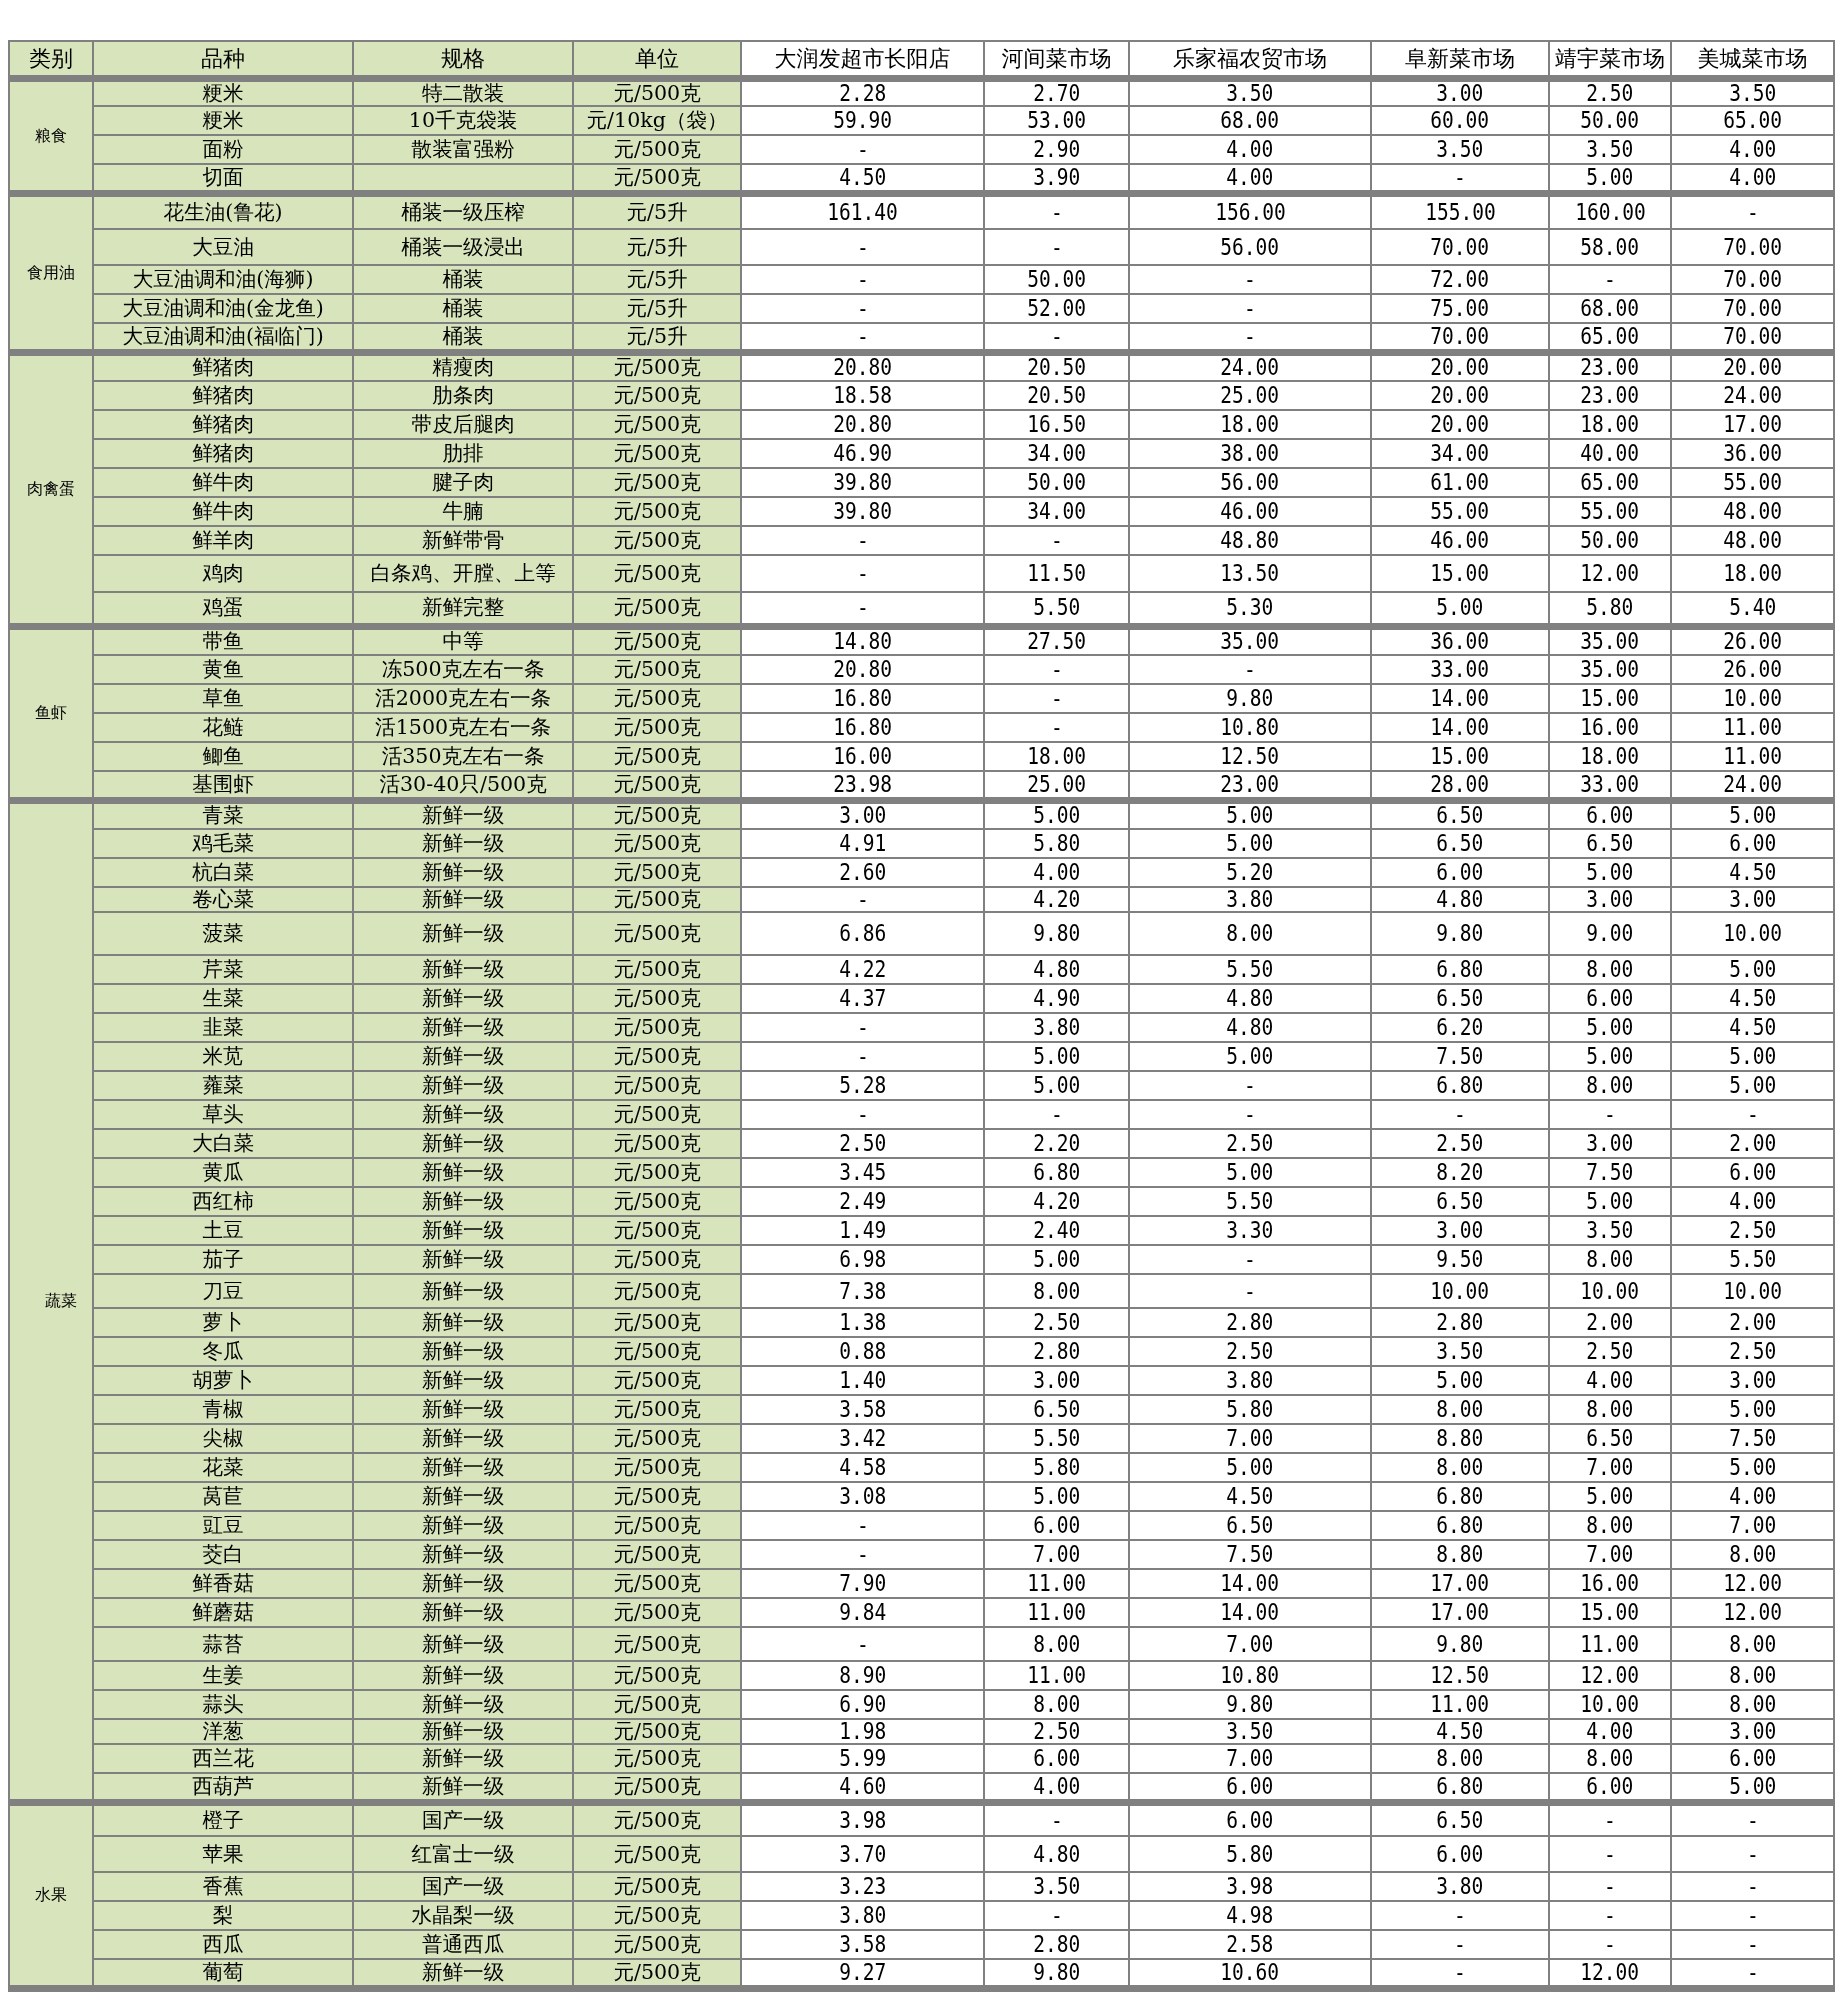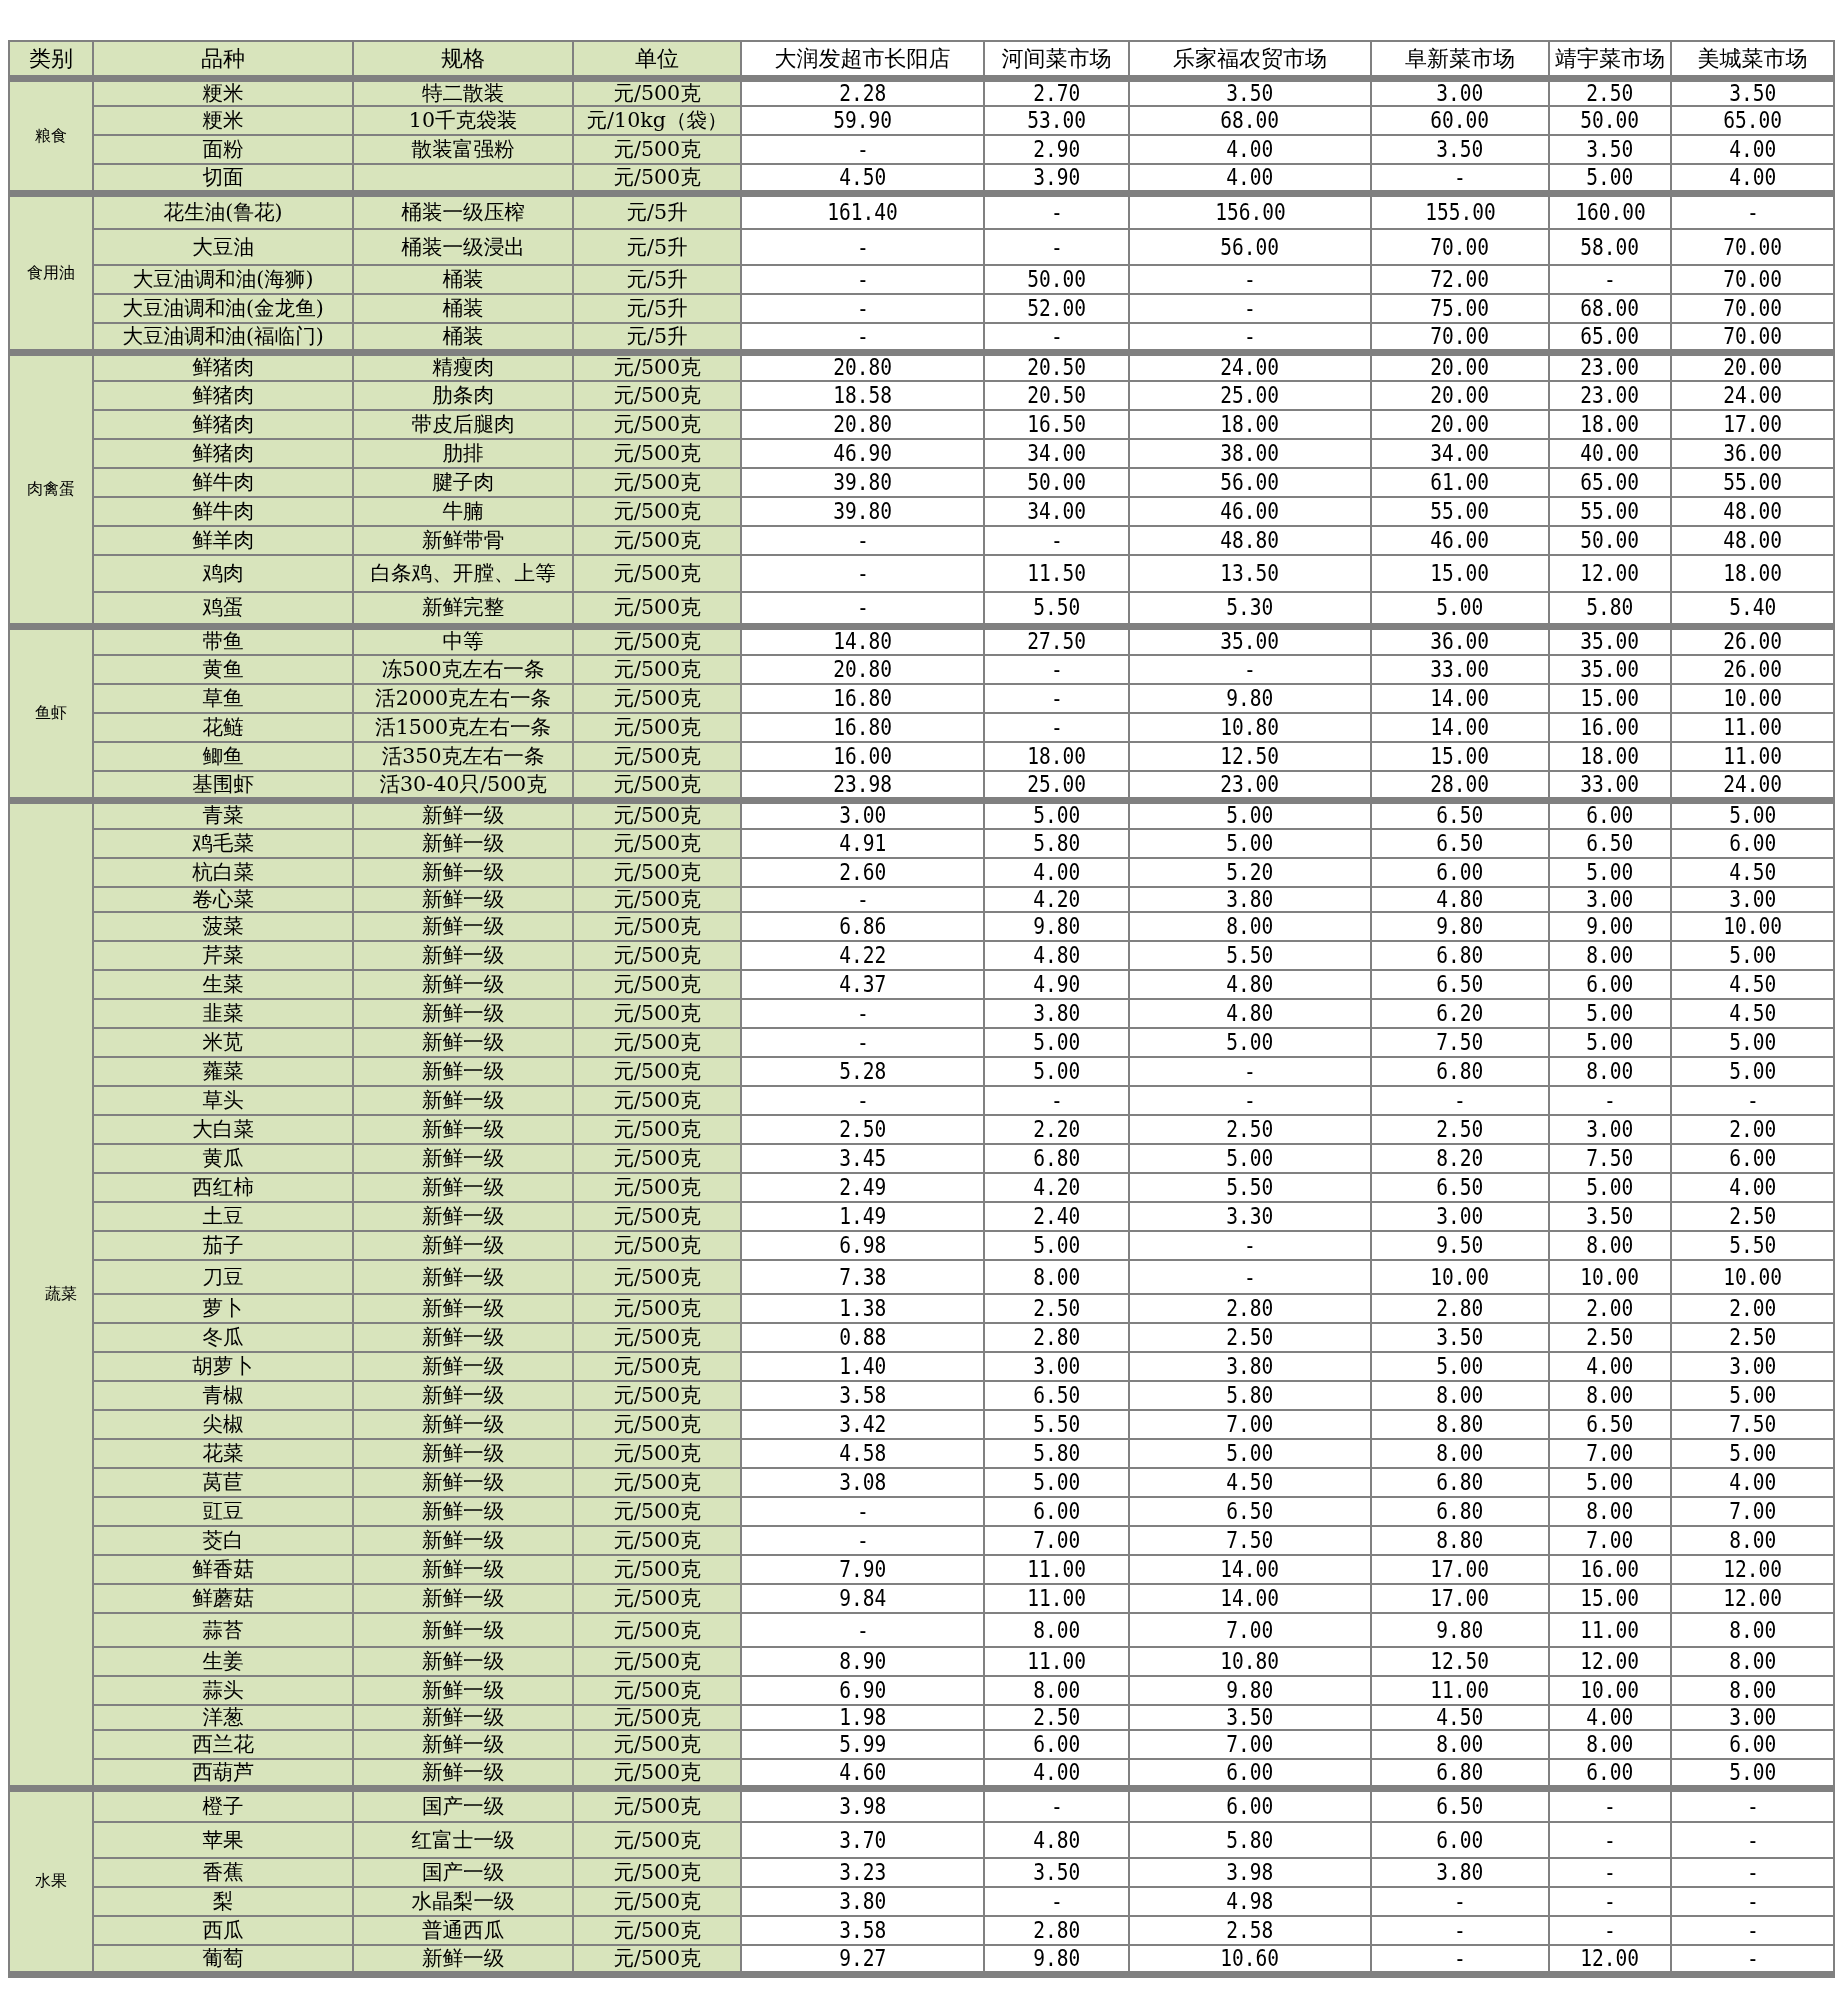--- a/index.html
+++ b/index.html
@@ -354,21 +354,21 @@
           <td class="green">卷心菜</td>
           <td class="green">新鲜一级</td>
           <td class="green">元/500克</td>
           <td class="white val"><span>-</span></td>
           <td class="white val"><span>4.20</span></td>
           <td class="white val"><span>3.80</span></td>
           <td class="white val"><span>4.80</span></td>
           <td class="white val"><span>3.00</span></td>
           <td class="white val"><span>3.00</span></td>
         </tr>
-        <tr style="height: 29px;">
+        <tr style="height: 43px;">
           <td class="green">菠菜</td>
           <td class="green">新鲜一级</td>
           <td class="green">元/500克</td>
           <td class="white val"><span>6.86</span></td>
           <td class="white val"><span>9.80</span></td>
           <td class="white val"><span>8.00</span></td>
           <td class="white val"><span>9.80</span></td>
           <td class="white val"><span>9.00</span></td>
           <td class="white val"><span>10.00</span></td>
         </tr>

